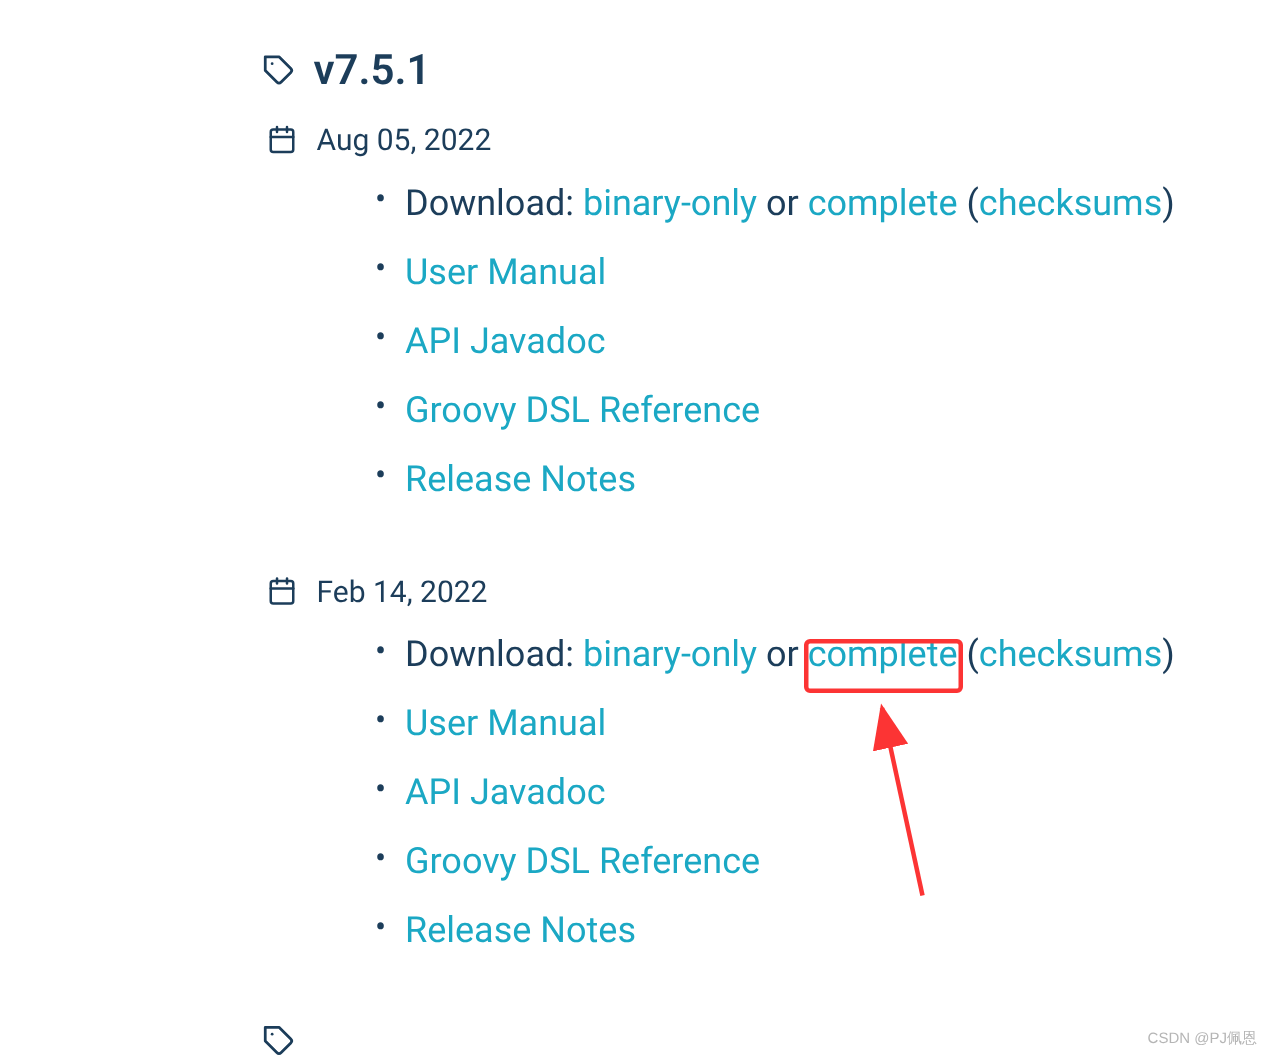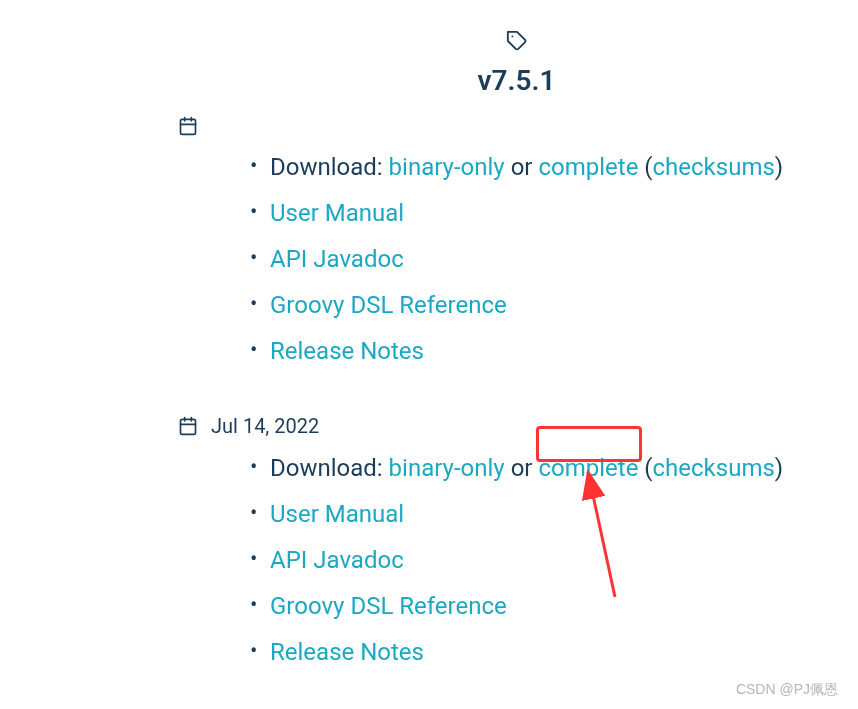--- a/index.html
+++ b/index.html
@@ -17,21 +17,20 @@
       color: #1c3d5a;
     }
     .release-block {
       margin-bottom: 45px;
     }
     .version-row {
       display: flex;
       align-items: center;
       gap: 12px;
       margin-bottom: 18px;
-      flex-direction: column;
     }
     .version-title {
       font-size: 28px;
       font-weight: 600;
       color: #1c3d5a;
     }
     .icon {
       display: inline-flex;
       width: 22px;
       height: 22px;
@@ -85,21 +84,21 @@
       pointer-events: none;
     }
     .arrow-svg {
       position: absolute;
       pointer-events: none;
     }
     .watermark {
       position: absolute;
       bottom: 10px;
       right: 20px;
-      font-size: 14px;
+      font-size: 10px;
       color: rgba(120, 120, 120, 0.55);
       font-family: sans-serif;
     }
   </style>
 </head>
 <body>
 
 <div class="release-block">
   <div class="version-row">
     <span class="icon">
@@ -112,20 +111,21 @@
   </div>
   <div class="date-row">
     <span class="icon">
       <svg viewBox="0 0 24 24" width="20" height="20" fill="none" stroke="#1c3d5a" stroke-width="2" stroke-linecap="round" stroke-linejoin="round">
         <rect x="3" y="4" width="18" height="18" rx="2" ry="2"></rect>
         <line x1="16" y1="2" x2="16" y2="6"></line>
         <line x1="8" y1="2" x2="8" y2="6"></line>
         <line x1="3" y1="10" x2="21" y2="10"></line>
       </svg>
     </span>
+    <span class="date-text">Aug 05, 2022</span>
   </div>
   <ul class="links-list">
     <li>
       <span class="link-label">Download: </span><a class="link">binary-only</a><span class="plain-text"> or </span><a class="link">complete</a><span class="plain-text"> (</span><a class="link">checksums</a><span class="plain-text">)</span>
     </li>
     <li><a class="link">User Manual</a></li>
     <li><a class="link">API Javadoc</a></li>
     <li><a class="link">Groovy DSL Reference</a></li>
     <li><a class="link">Release Notes</a></li>
   </ul>
@@ -134,21 +134,21 @@
 <div class="release-block">
   <div class="date-row">
     <span class="icon">
       <svg viewBox="0 0 24 24" width="20" height="20" fill="none" stroke="#1c3d5a" stroke-width="2" stroke-linecap="round" stroke-linejoin="round">
         <rect x="3" y="4" width="18" height="18" rx="2" ry="2"></rect>
         <line x1="16" y1="2" x2="16" y2="6"></line>
         <line x1="8" y1="2" x2="8" y2="6"></line>
         <line x1="3" y1="10" x2="21" y2="10"></line>
       </svg>
     </span>
-    <span class="date-text">Jul 14, 2022</span>
+    <span class="date-text">Feb 14, 2022</span>
   </div>
   <ul class="links-list">
     <li>
       <span class="link-label">Download: </span><a class="link">binary-only</a><span class="plain-text"> or </span><a class="link">complete</a><span class="plain-text"> (</span><a class="link">checksums</a><span class="plain-text">)</span>
     </li>
     <li><a class="link">User Manual</a></li>
     <li><a class="link">API Javadoc</a></li>
     <li><a class="link">Groovy DSL Reference</a></li>
     <li><a class="link">Release Notes</a></li>
   </ul>

